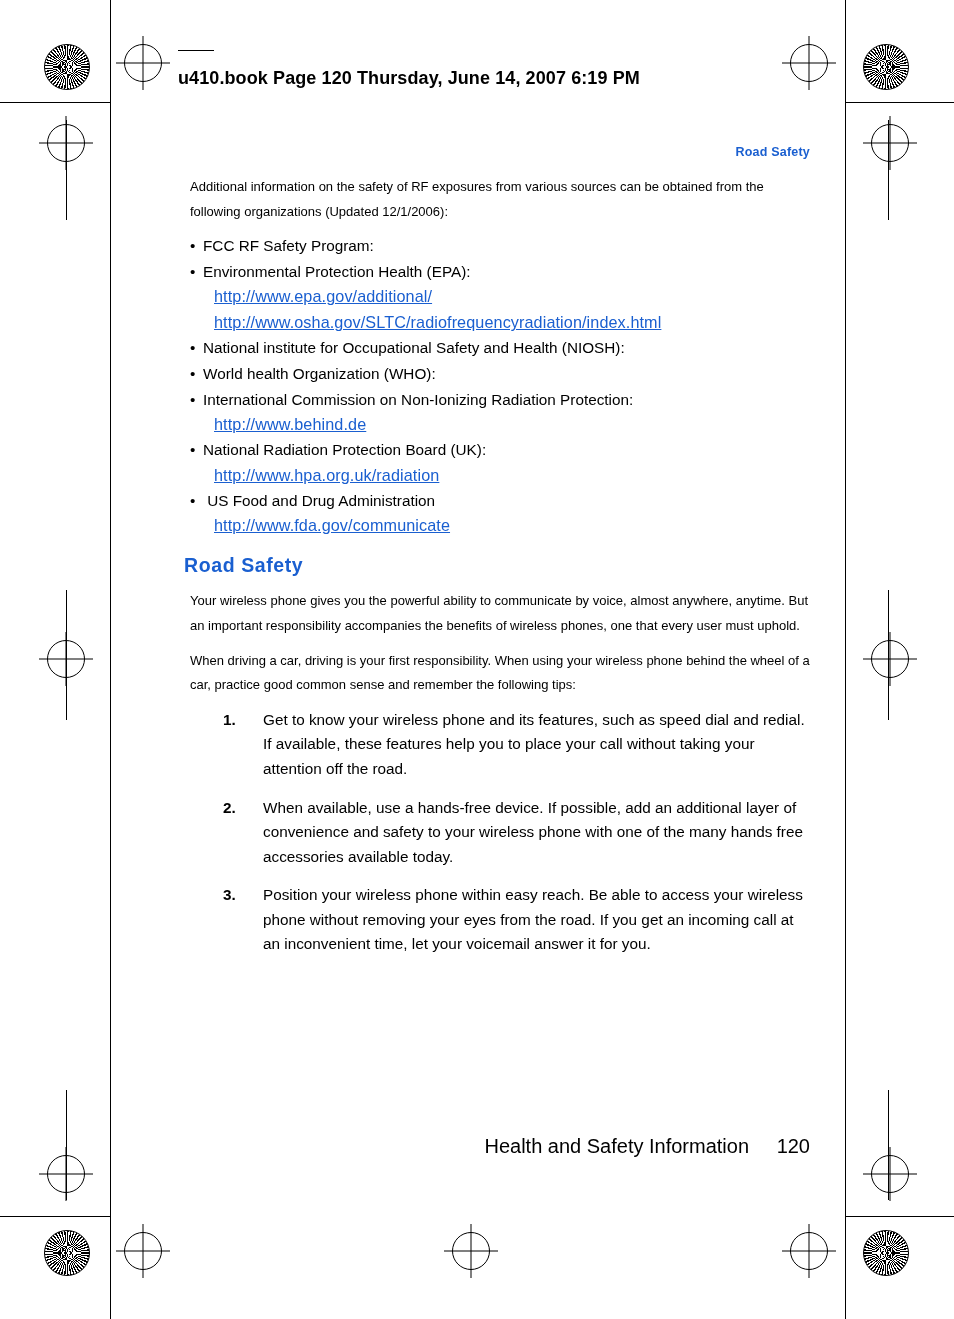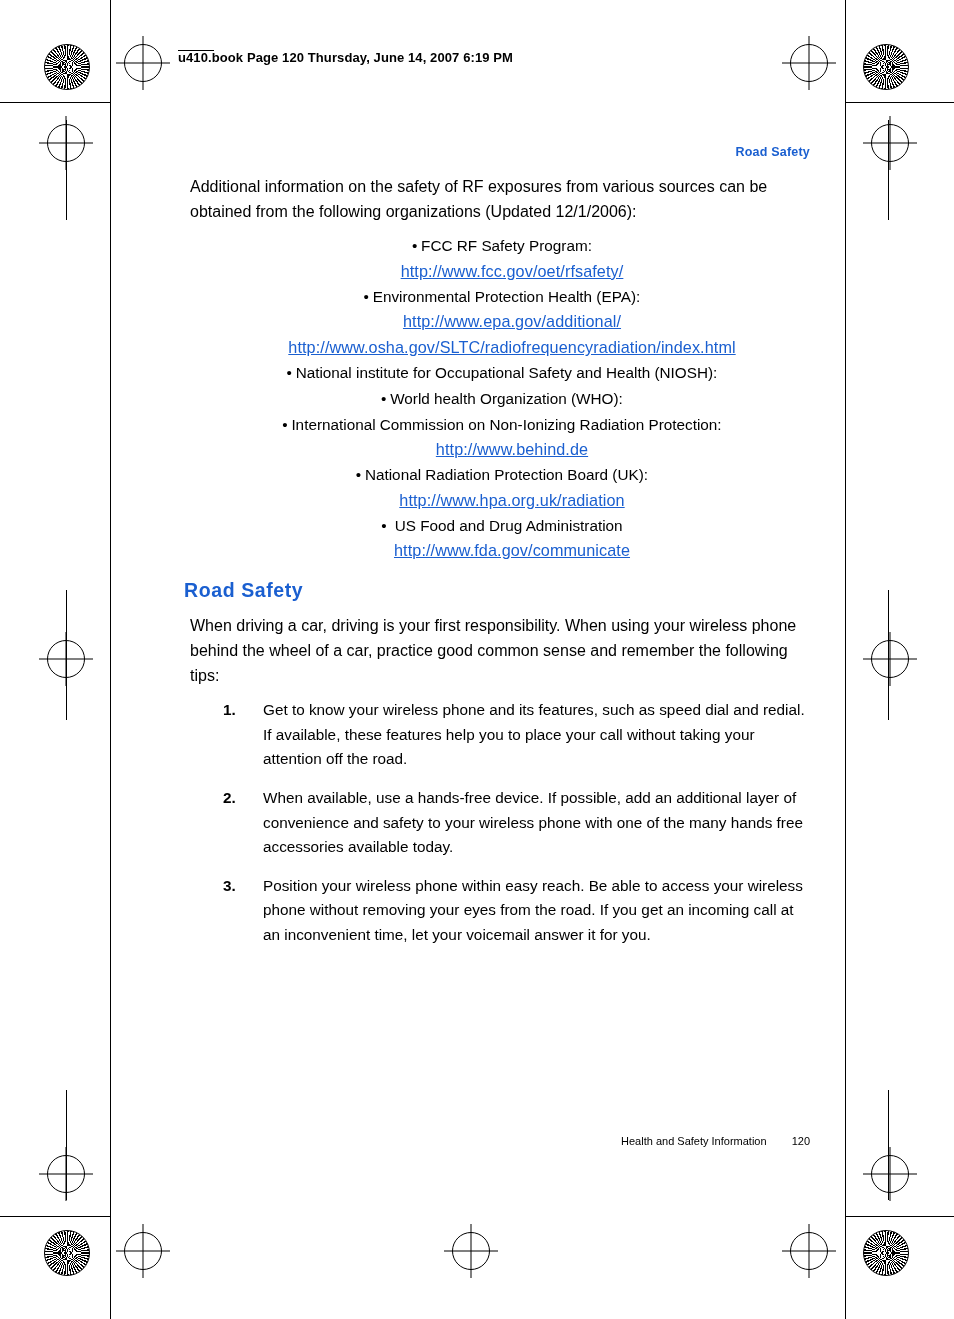--- a/index.html
+++ b/index.html
@@ -62,22 +62,22 @@
   }
   .star.half-top {
     background:
       repeating-conic-gradient(from 180deg, #000 0 4deg, #fff 4deg 8deg);
   }
 
   
   .page-header {
     position: absolute;
     left: 178px;
-    top: 50px;
-    font-size: 13px;
+    top: 68px;
+    font-size: 18px;
     font-weight: bold;
     letter-spacing: 0.1px;
     white-space: nowrap;
   }
 
   .header-rule {
     position: absolute;
     background: #000;
     height: 1px;
   }
@@ -93,30 +93,29 @@
   .running-head {
     text-align: right;
     color: #1a5fd0;
     font-weight: bold;
     font-size: 12.5px;
     margin: 0 0 16px 0;
     letter-spacing: 0.2px;
   }
 
   p.body {
-    font-size: 16px;
+    font-size: 13px;
     line-height: 24.6px;
     margin: 0 0 10px 0;
   }
 
   ul.links {
     list-style: none;
     margin: 0 0 2px 0;
     padding: 0;
-    text-align: center;
   }
   ul.links li {
     font-size: 15.3px;
     line-height: 24.6px;
     margin-bottom: 1px;
   }
   ul.links li .bullet-row {
     display: block;
     white-space: nowrap;
   }
@@ -163,21 +162,21 @@
     font-size: 15.3px;
   }
 
   
   .footer {
     position: absolute;
     left: 190px;
     top: 1135px;
     width: 620px;
     text-align: right;
-    font-size: 11px;
+    font-size: 20px;
   }
   .footer .pagenum {
     display: inline-block;
     margin-left: 22px;
   }
 </style>
 </head>
 <body>
 
 <div>
@@ -222,21 +221,20 @@
 
 <div class="content">
 
   <div class="running-head">Road Safety</div>
 
   <p class="body">Additional information on the safety of RF exposures from various sources can be obtained from the following organizations (Updated 12/1/2006):</p>
 
   <ul class="links">
     <li>
       <span class="bullet-row"><span class="bullet">•</span><span>FCC RF Safety Program:</span></span>
-      <a class="url" href="#">http://www.fcc.gov/oet/rfsafety/</a>
     </li>
     <li>
       <span class="bullet-row"><span class="bullet">•</span><span>Environmental Protection Health (EPA):</span></span>
       <a class="url" href="#">http://www.epa.gov/additional/</a>
     </li>
     <li>
       <a class="url" href="#">http://www.osha.gov/SLTC/radiofrequencyradiation/index.html</a>
     </li>
     <li>
       <span class="bullet-row"><span class="bullet">•</span><span>National institute for Occupational Safety and Health (NIOSH):</span></span>
@@ -253,20 +251,21 @@
       <a class="url" href="#">http://www.hpa.org.uk/radiation</a>
     </li>
     <li>
       <span class="bullet-row"><span class="bullet">•</span><span> US Food and Drug Administration</span></span>
       <a class="url" href="#">http://www.fda.gov/communicate</a>
     </li>
   </ul>
 
   <h2 class="section">Road Safety</h2>
 
+  <p class="body">Your wireless phone gives you the powerful ability to communicate by voice, almost anywhere, anytime. But an important responsibility accompanies the benefits of wireless phones, one that every user must uphold.</p>
   <p class="body">When driving a car, driving is your first responsibility. When using your wireless phone behind the wheel of a car, practice good common sense and remember the following tips:</p>
 
   <ol class="tips">
     <li>
       <span class="num">1.</span>
       <span>Get to know your wireless phone and its features, such as speed dial and redial. If available, these features help you to place your call without taking your attention off the road.</span>
     </li>
     <li>
       <span class="num">2.</span>
       <span>When available, use a hands-free device. If possible, add an additional layer of convenience and safety to your wireless phone with one of the many hands free accessories available today.</span>

